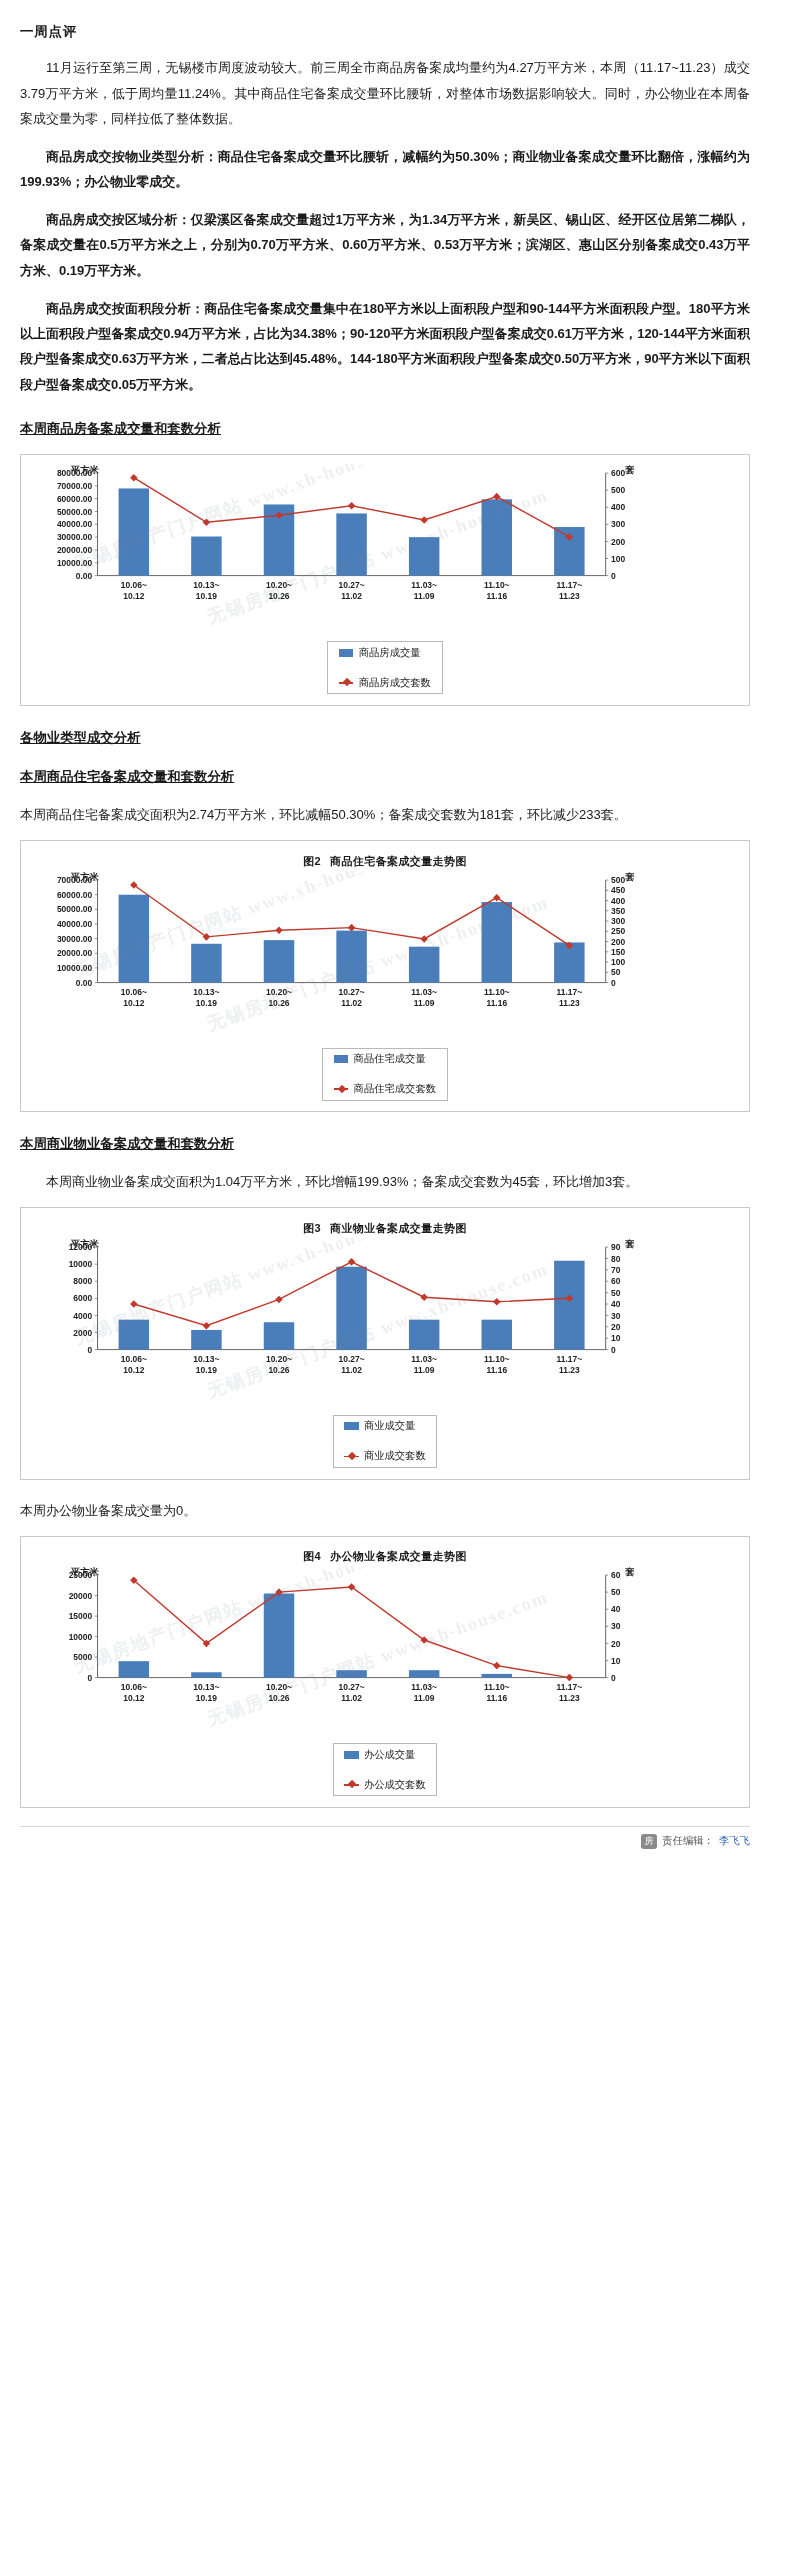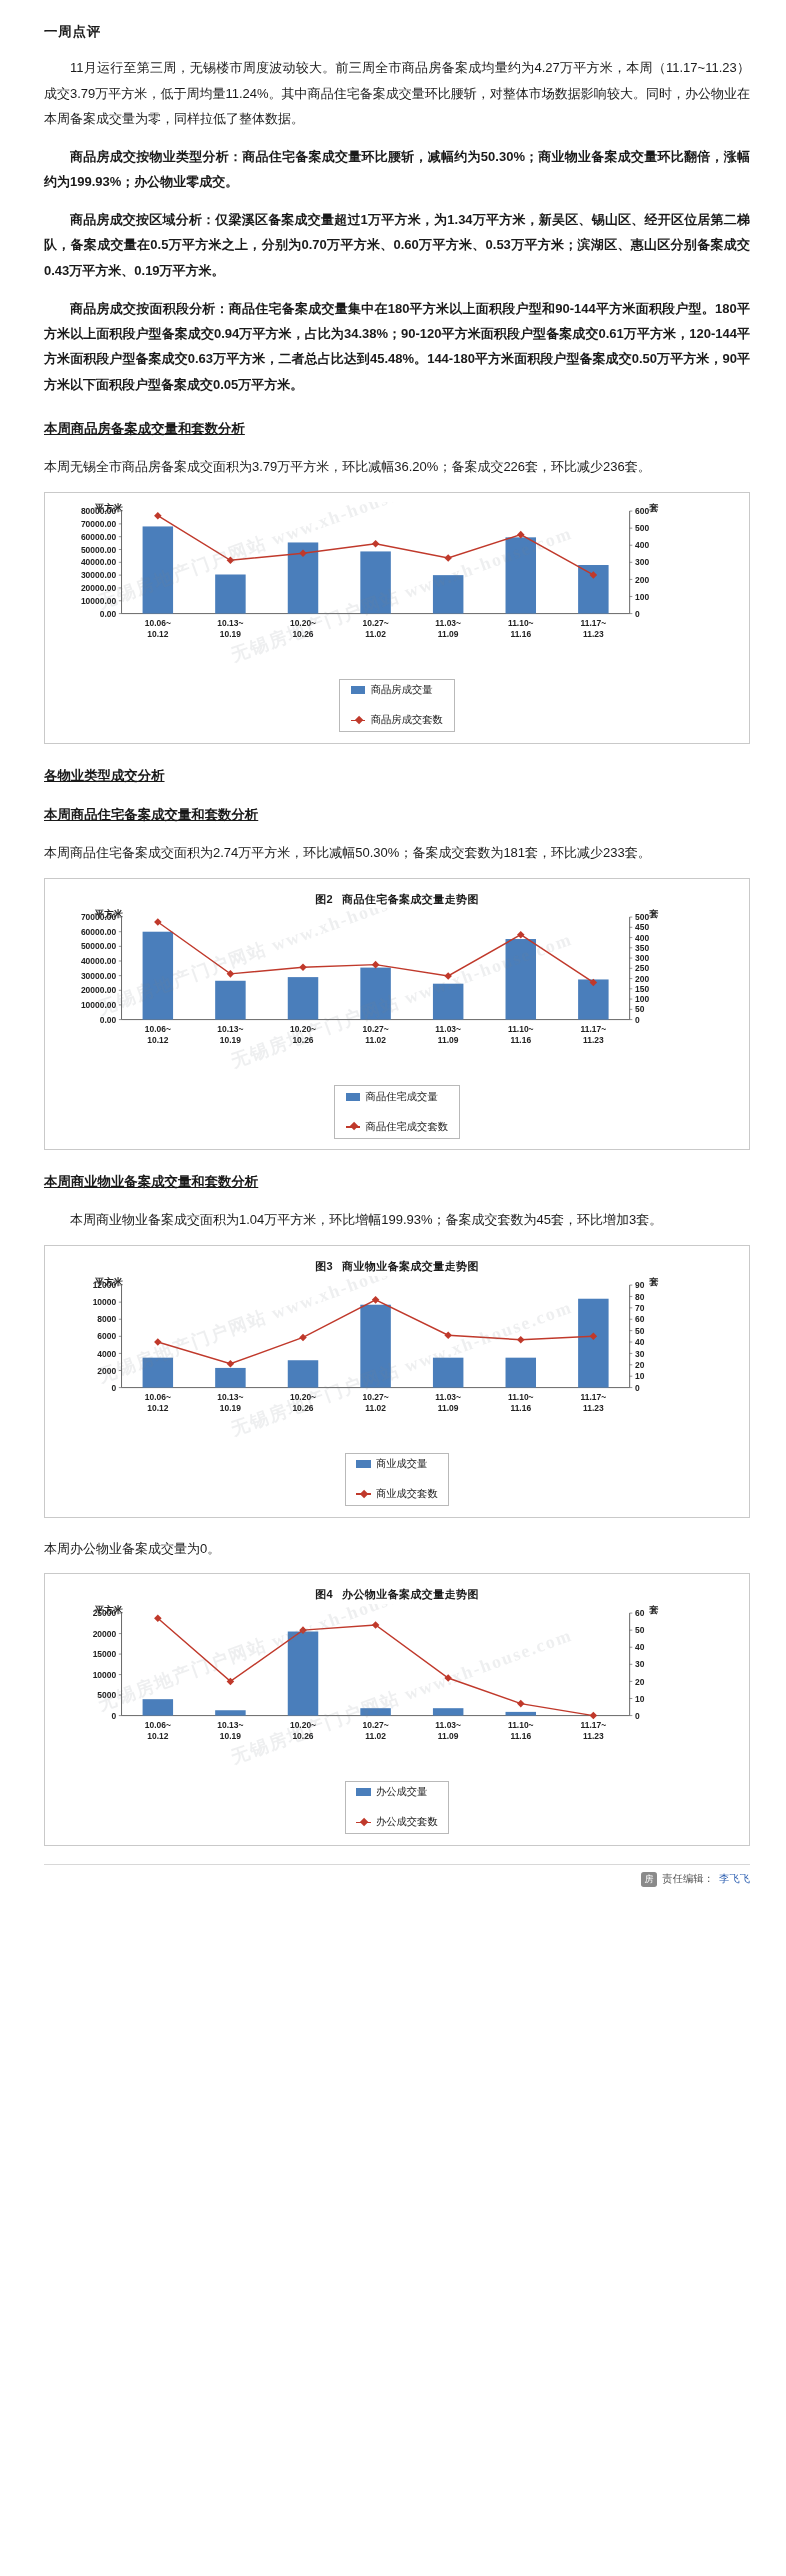--- a/index.html
+++ b/index.html
@@ -7,21 +7,21 @@
     width:786px;
     background:#e9ecef;
     font-family:"Liberation Sans", sans-serif;
     color:#1a1a1a;
   }
   .page{
     width:786px;
     min-height:2576px;
     background:#ffffff;
     box-sizing:border-box;
-    padding:23px 36px 9px 44px;
+    padding:23px 36px 9px 20px;
     position:relative;
   }
   .title{
     font-size:13.4px;
     font-weight:bold;
     margin:0 0 14.3px 0;
     letter-spacing:0.9px;
   }
   p.para{
     font-size:13px;
@@ -131,21 +131,20 @@
 <div class="page">
 
   <div class="title">一周点评</div>
 
   <p class="para">11月运行至第三周，无锡楼市周度波动较大。前三周全市商品房备案成均量约为4.27万平方米，本周（11.17~11.23）成交3.79万平方米，低于周均量11.24%。其中商品住宅备案成交量环比腰斩，对整体市场数据影响较大。同时，办公物业在本周备案成交量为零，同样拉低了整体数据。</p>
   <p class="para bold">商品房成交按物业类型分析：商品住宅备案成交量环比腰斩，减幅约为50.30%；商业物业备案成交量环比翻倍，涨幅约为199.93%；办公物业零成交。</p>
   <p class="para bold">商品房成交按区域分析：仅梁溪区备案成交量超过1万平方米，为1.34万平方米，新吴区、锡山区、经开区位居第二梯队，备案成交量在0.5万平方米之上，分别为0.70万平方米、0.60万平方米、0.53万平方米；滨湖区、惠山区分别备案成交0.43万平方米、0.19万平方米。</p>
   <p class="para bold">商品房成交按面积段分析：商品住宅备案成交量集中在180平方米以上面积段户型和90-144平方米面积段户型。180平方米以上面积段户型备案成交0.94万平方米，占比为34.38%；90-120平方米面积段户型备案成交0.61万平方米，120-144平方米面积段户型备案成交0.63万平方米，二者总占比达到45.48%。144-180平方米面积段户型备案成交0.50万平方米，90平方米以下面积段户型备案成交0.05万平方米。</p>
 
   <h3 class="sec">本周商品房备案成交量和套数分析</h3>
-  <p class="para noindent">本周无锡全市商品房备案成交面积为3.79万平方米，环比减幅36.20%；备案成交226套，环比减少236套。</p>
 
   <div class="chart-box">
     <div class="plot-wrap" id="plot0" style="position: relative;"><svg width="624" height="167" viewBox="0 0 700 187">
           <text x="48" y="10" font-size="10.5" fill="#222">平方米</text>
           <text x="670" y="10" font-size="10.5" fill="#222">套</text>
           <text x="72" y="128.5" font-size="9.5" fill="#222" text-anchor="end">0.00</text>
           <line x1="78" y1="125" x2="75" y2="125" stroke="#888" stroke-width="1"></line>
           <text x="72" y="114.125" font-size="9.5" fill="#222" text-anchor="end">10000.00</text>
           <line x1="78" y1="110.625" x2="75" y2="110.625" stroke="#888" stroke-width="1"></line>
           <text x="72" y="99.75" font-size="9.5" fill="#222" text-anchor="end">20000.00</text>

